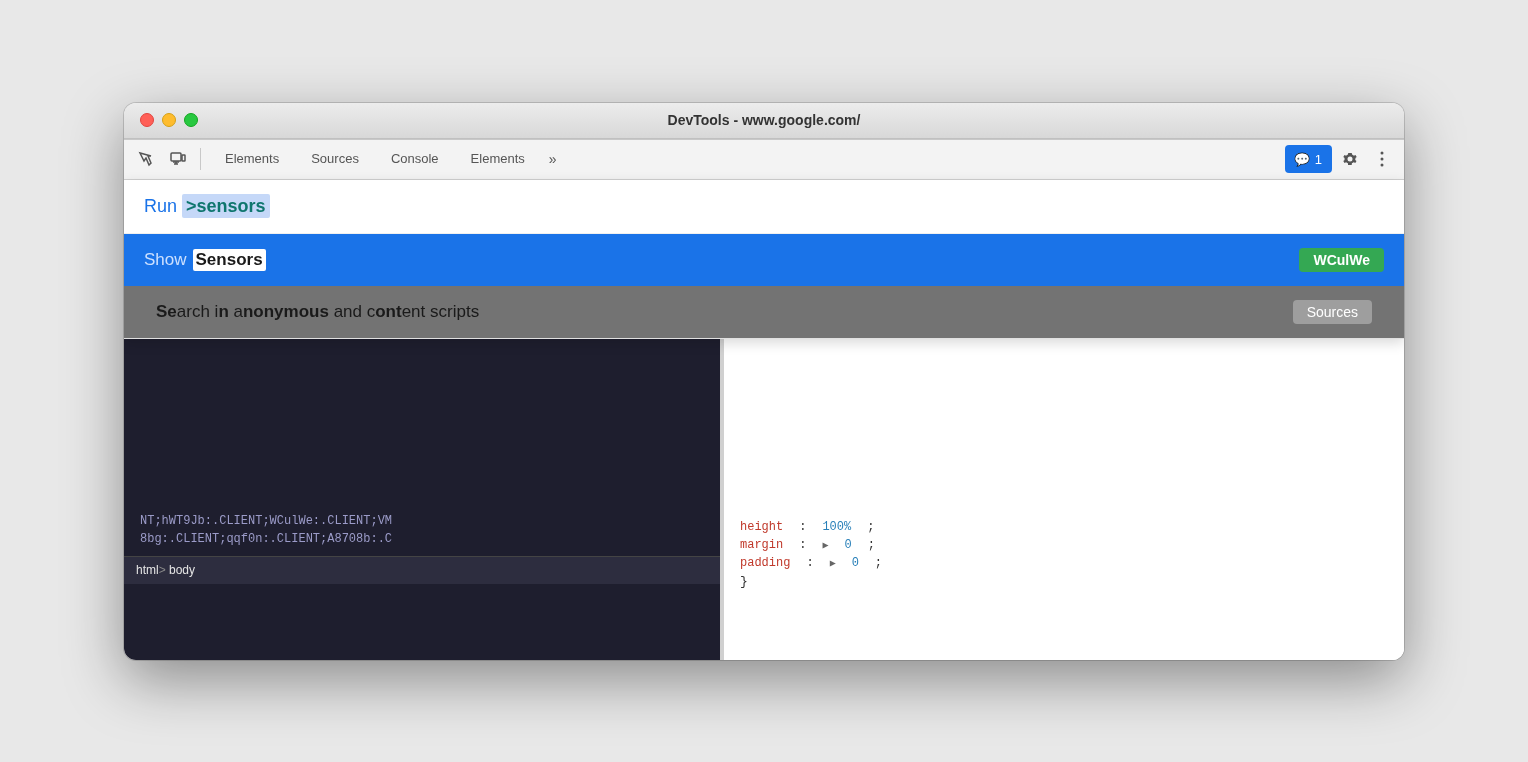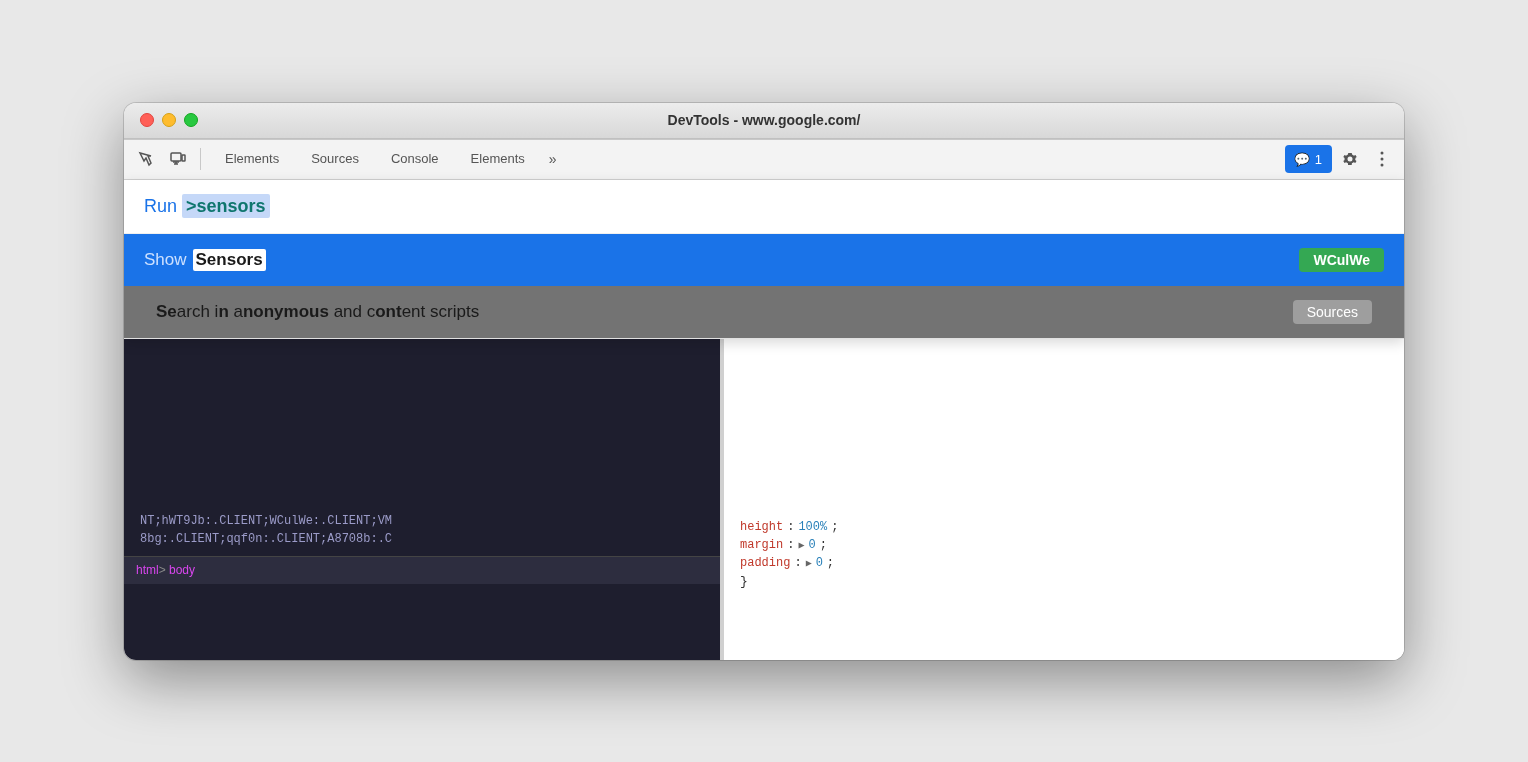--- a/index.html
+++ b/index.html
@@ -283,21 +283,21 @@
       height: 28px;
       background: #2d2d3f;
       display: flex;
       align-items: center;
       padding: 0 12px;
       font-size: 12px;
       border-top: 1px solid #444;
     }
 
     .breadcrumb-item {
-      color: #d946ef;
+      color: #e5e5e5;
       cursor: pointer;
     }
 
     .breadcrumb-item + .breadcrumb-item::before {
       content: ' > ';
       color: #888;
     }
 
     .right-panel {
       flex: 1;
@@ -307,21 +307,21 @@
 
     .styles-content {
       padding: 12px 16px;
       font-family: 'Menlo', 'Monaco', 'Courier New', monospace;
       font-size: 12px;
     }
 
     .css-property {
       display: flex;
       align-items: baseline;
-      gap: 4px;
+      gap: 16px;
       margin: 4px 0;
     }
 
     .css-prop-name {
       color: #c0392b;
     }
 
     .css-prop-value {
       color: #2980b9;
     }

